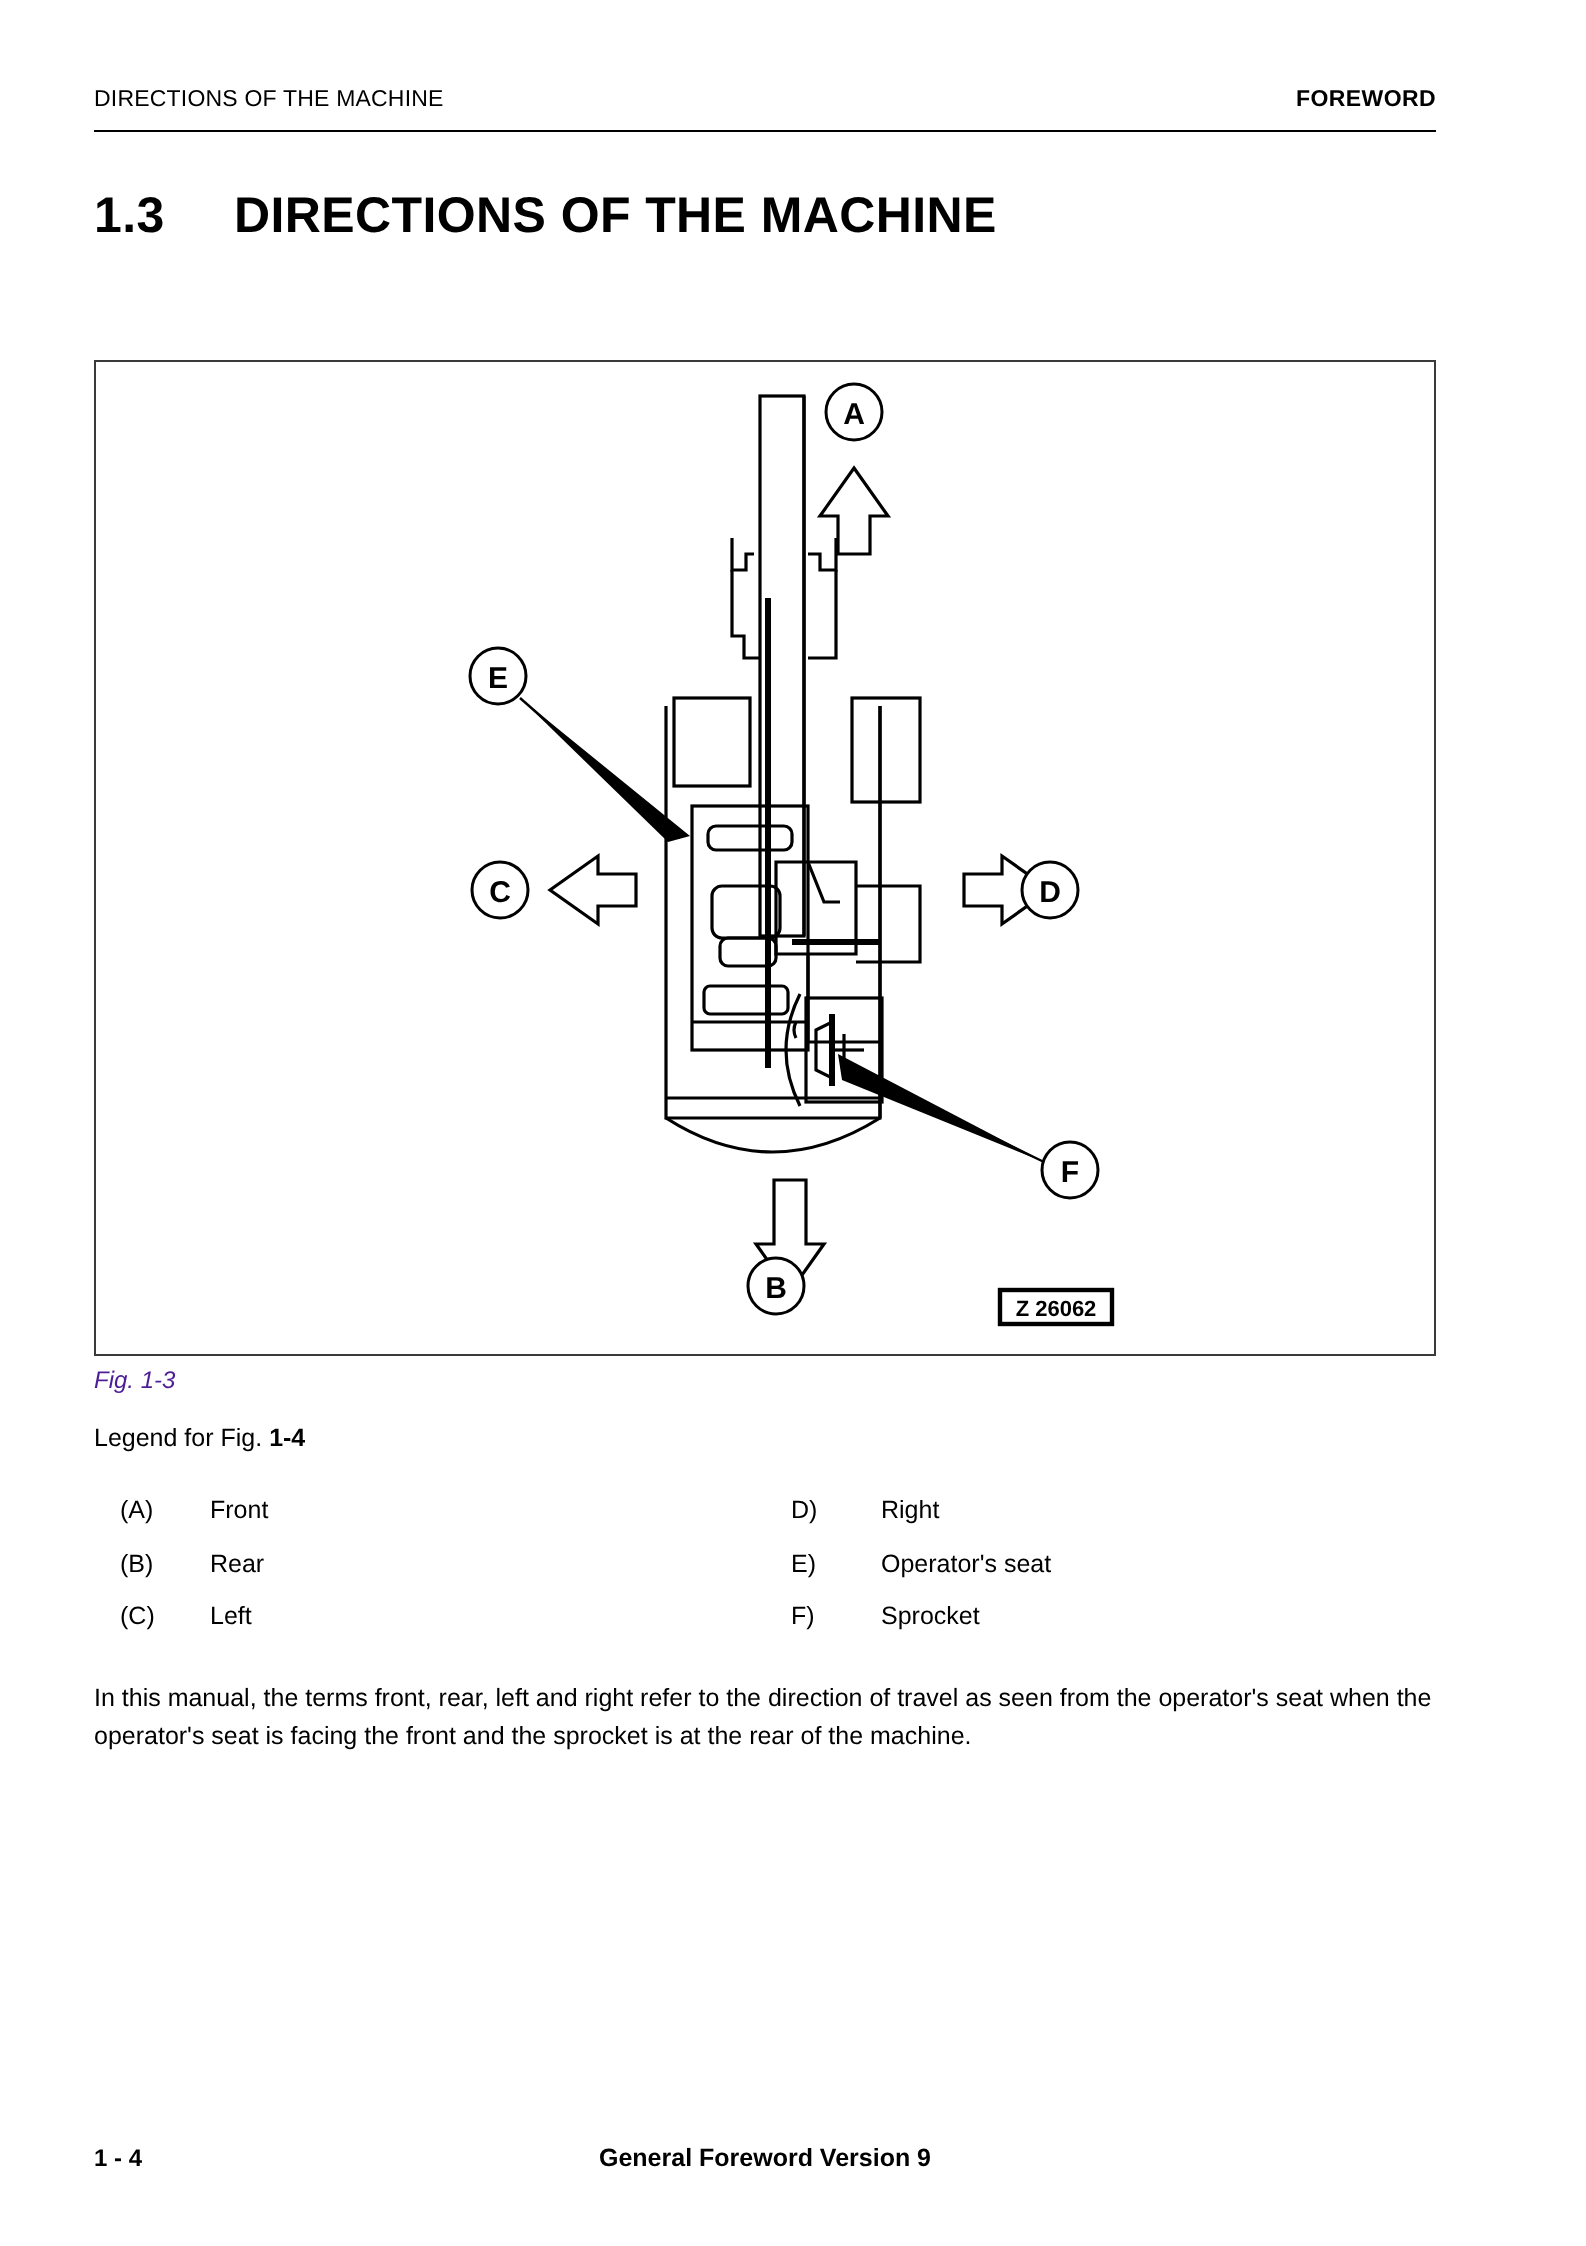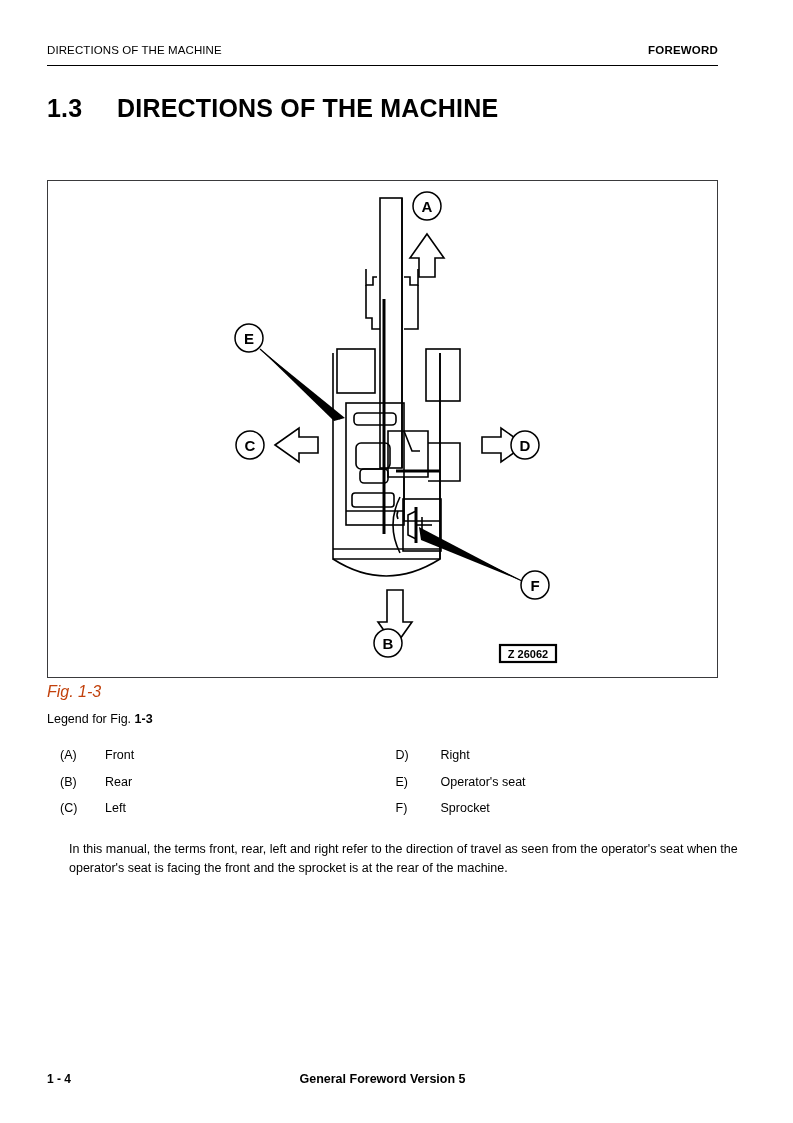--- a/index.html
+++ b/index.html
@@ -99,23 +99,23 @@
     letter-spacing: 0px;
     white-space: nowrap;
     pointer-events: none;
   }
 
   
   .fig-caption {
     position: absolute;
     left: 47px;
     top: 683px;
-    font-size: 16px;
+    font-size: 12px;
     font-style: italic;
-    color: #c2410c;
+    color: #4c1d95;
   }
   .legend-title {
     position: absolute;
     left: 47px;
     top: 712px;
     font-size: 12.5px;
   }
   .legend-title b { font-weight: bold; }
 
   .legend-table {
@@ -143,21 +143,20 @@
   .legend-val { white-space: nowrap; text-align: right; }
 
   
   .body-text {
     position: absolute;
     left: 47px;
     top: 840px;
     width: 672px;
     font-size: 12.5px;
     line-height: 18.5px;
-    margin-left: 22px;
   }
 
   
   .footer {
     position: absolute;
     left: 47px;
     top: 1072px;
     width: 671px;
     height: 16px;
   }
@@ -302,21 +301,21 @@
         <rect x="452" y="464" width="56" height="17" fill="#fff" stroke="#000" stroke-width="2.2"></rect>
         <text x="480" y="477" font-family="&quot;Liberation Sans&quot;, sans-serif" font-size="11" font-weight="bold" text-anchor="middle" fill="#000">Z 26062</text>
       </g>
     </svg>
 
   </div>
 
   <div class="fig-caption">Fig. 1-3</div>
 
   <div class="legend-title">
-    <span>Legend for Fig. </span><b>1-3</b>
+    <span>Legend for Fig. </span><b>1-4</b>
   </div>
 
   <div class="legend-table">
 
     <div class="legend-row">
       <div class="legend-cell">
         <span class="legend-key">(A)</span>
         <span class="legend-val">Front</span>
       </div>
       <div class="legend-cell">
@@ -345,17 +344,17 @@
         <span class="legend-key">F)</span>
         <span class="legend-val">Sprocket</span>
       </div>
     </div>
 
   </div>
 
   <div class="body-text">In this manual, the terms front, rear, left and right refer to the direction of travel as seen from the operator's seat when the operator's seat is facing the front and the sprocket is at the rear of the machine.</div>
 
   <div class="footer">
-    <div class="footer-center">General Foreword Version 5</div>
+    <div class="footer-center">General Foreword Version 9</div>
     <div class="footer-page">1 - 4</div>
   </div>
 
 </div>
 
 </body></html>

